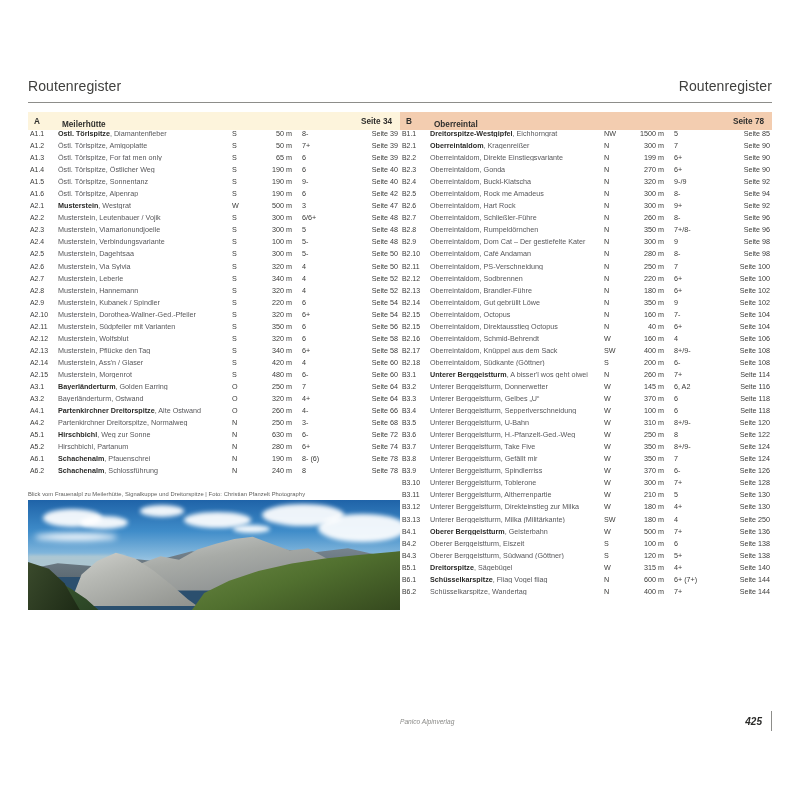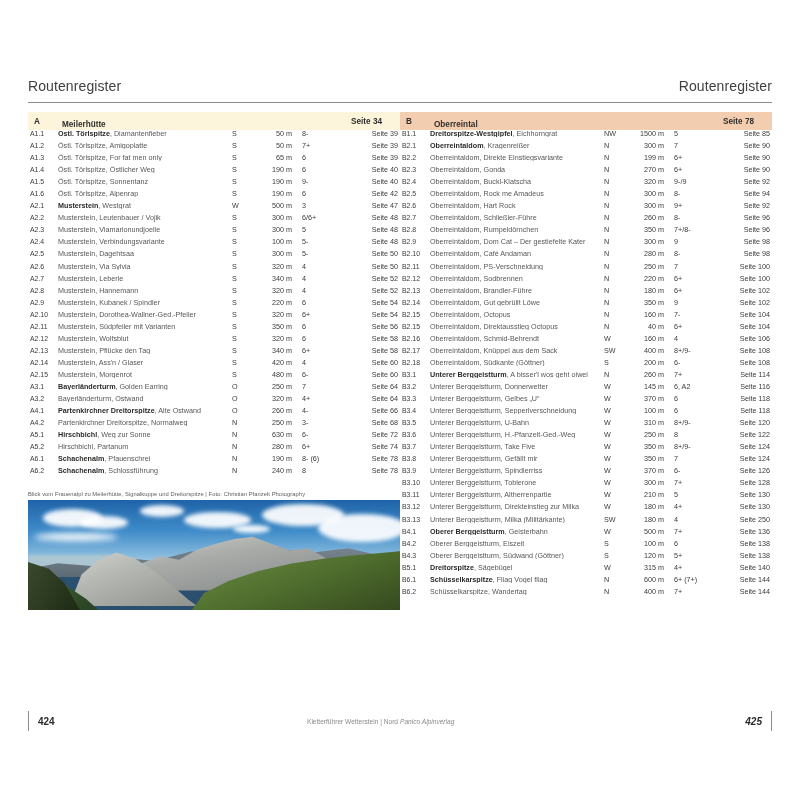--- a/index.html
+++ b/index.html
@@ -56,21 +56,21 @@
     margin-top: 9px;
     font-size: 8.2px;
     font-weight: bold;
     color: #2f2f2d;
     box-sizing: border-box;
   }
   .band-cream { background: #fdf4dc; }
   .band-peach { background: #f3cdb0; }
   .band .b-key   { width: 34px; padding-left: 6px; box-sizing: border-box; }
   .band .b-name  { flex: 1 1 auto; margin-top: 6px; }
-  .band .b-page  { width: 62px; text-align: right; padding-right: 18px; box-sizing: border-box; }
+  .band .b-page  { width: 62px; text-align: right; padding-right: 8px; box-sizing: border-box; }
 
   
   .routes {
     font-size: 7.2px;
     line-height: 1.0;
   }
   .row {
     display: flex;
     align-items: baseline;
     height: 12.05px;
@@ -458,25 +458,20 @@
         <div class="ridge-far"></div>
         <div class="ridge-rock"></div>
         <div class="rock-left"></div>
         <div class="meadow-right"></div>
         <div class="meadow-left"></div>
         <div class="foreground-dark"></div>
       </div>
     </div>
   </div>
 
-  <div class="footer left">
-    <div class="folio-bar"></div>
-    <span class="folio">424</span>
-    <span class="footnote">Kletterführer Wetterstein | Nord</span>
-  </div>
 
   <div class="page page-right">
 
     <div class="runhead right">Routenregister</div>
     <div class="rule"></div>
 
     <div class="band band-peach">
       <span class="b-key">B</span>
       <span class="b-name">Oberreintal</span>
       <span class="b-page">Seite 78</span>

